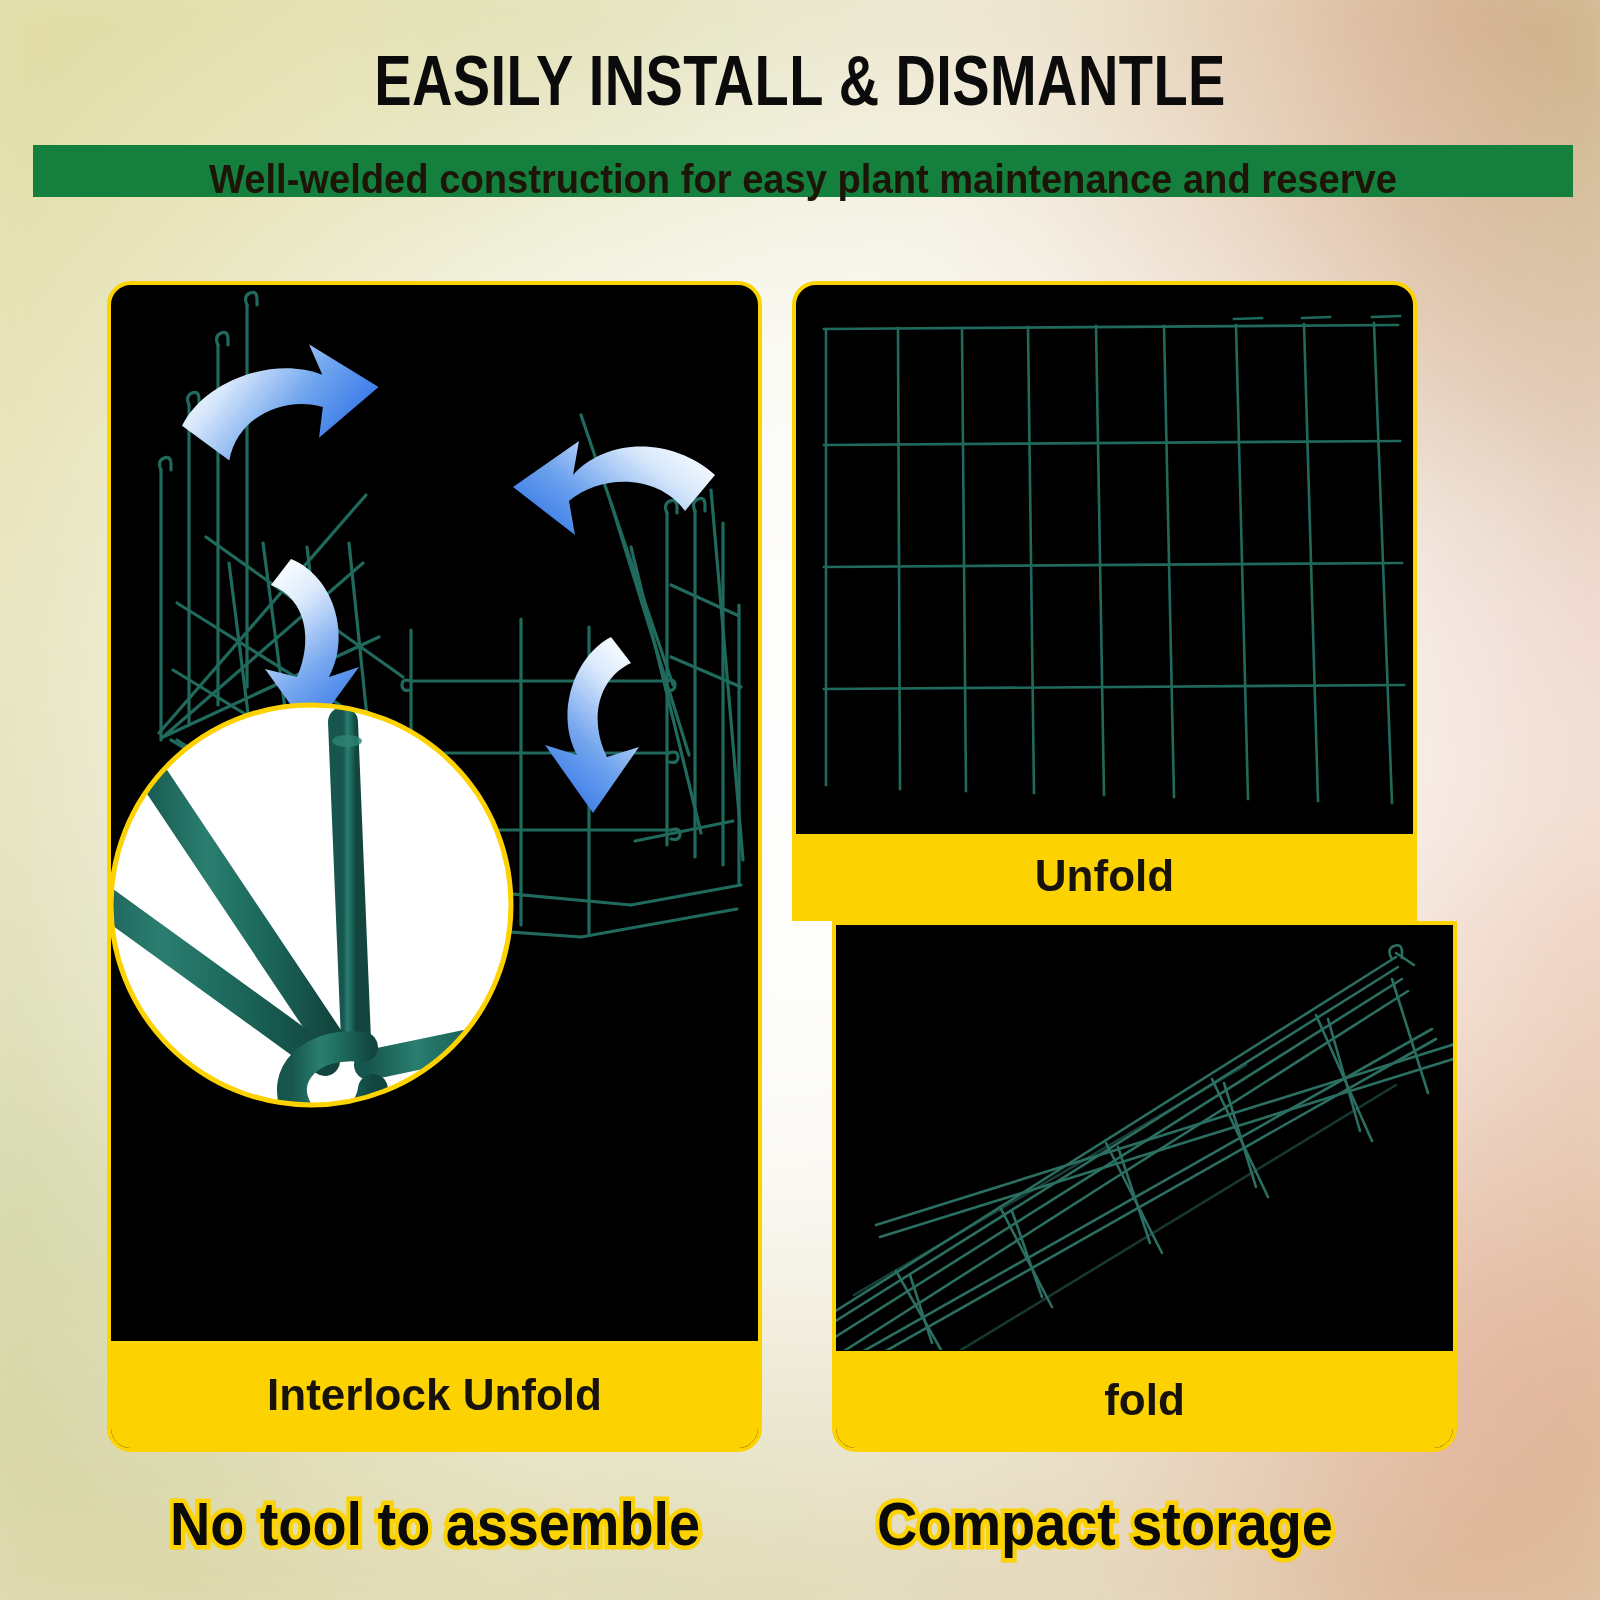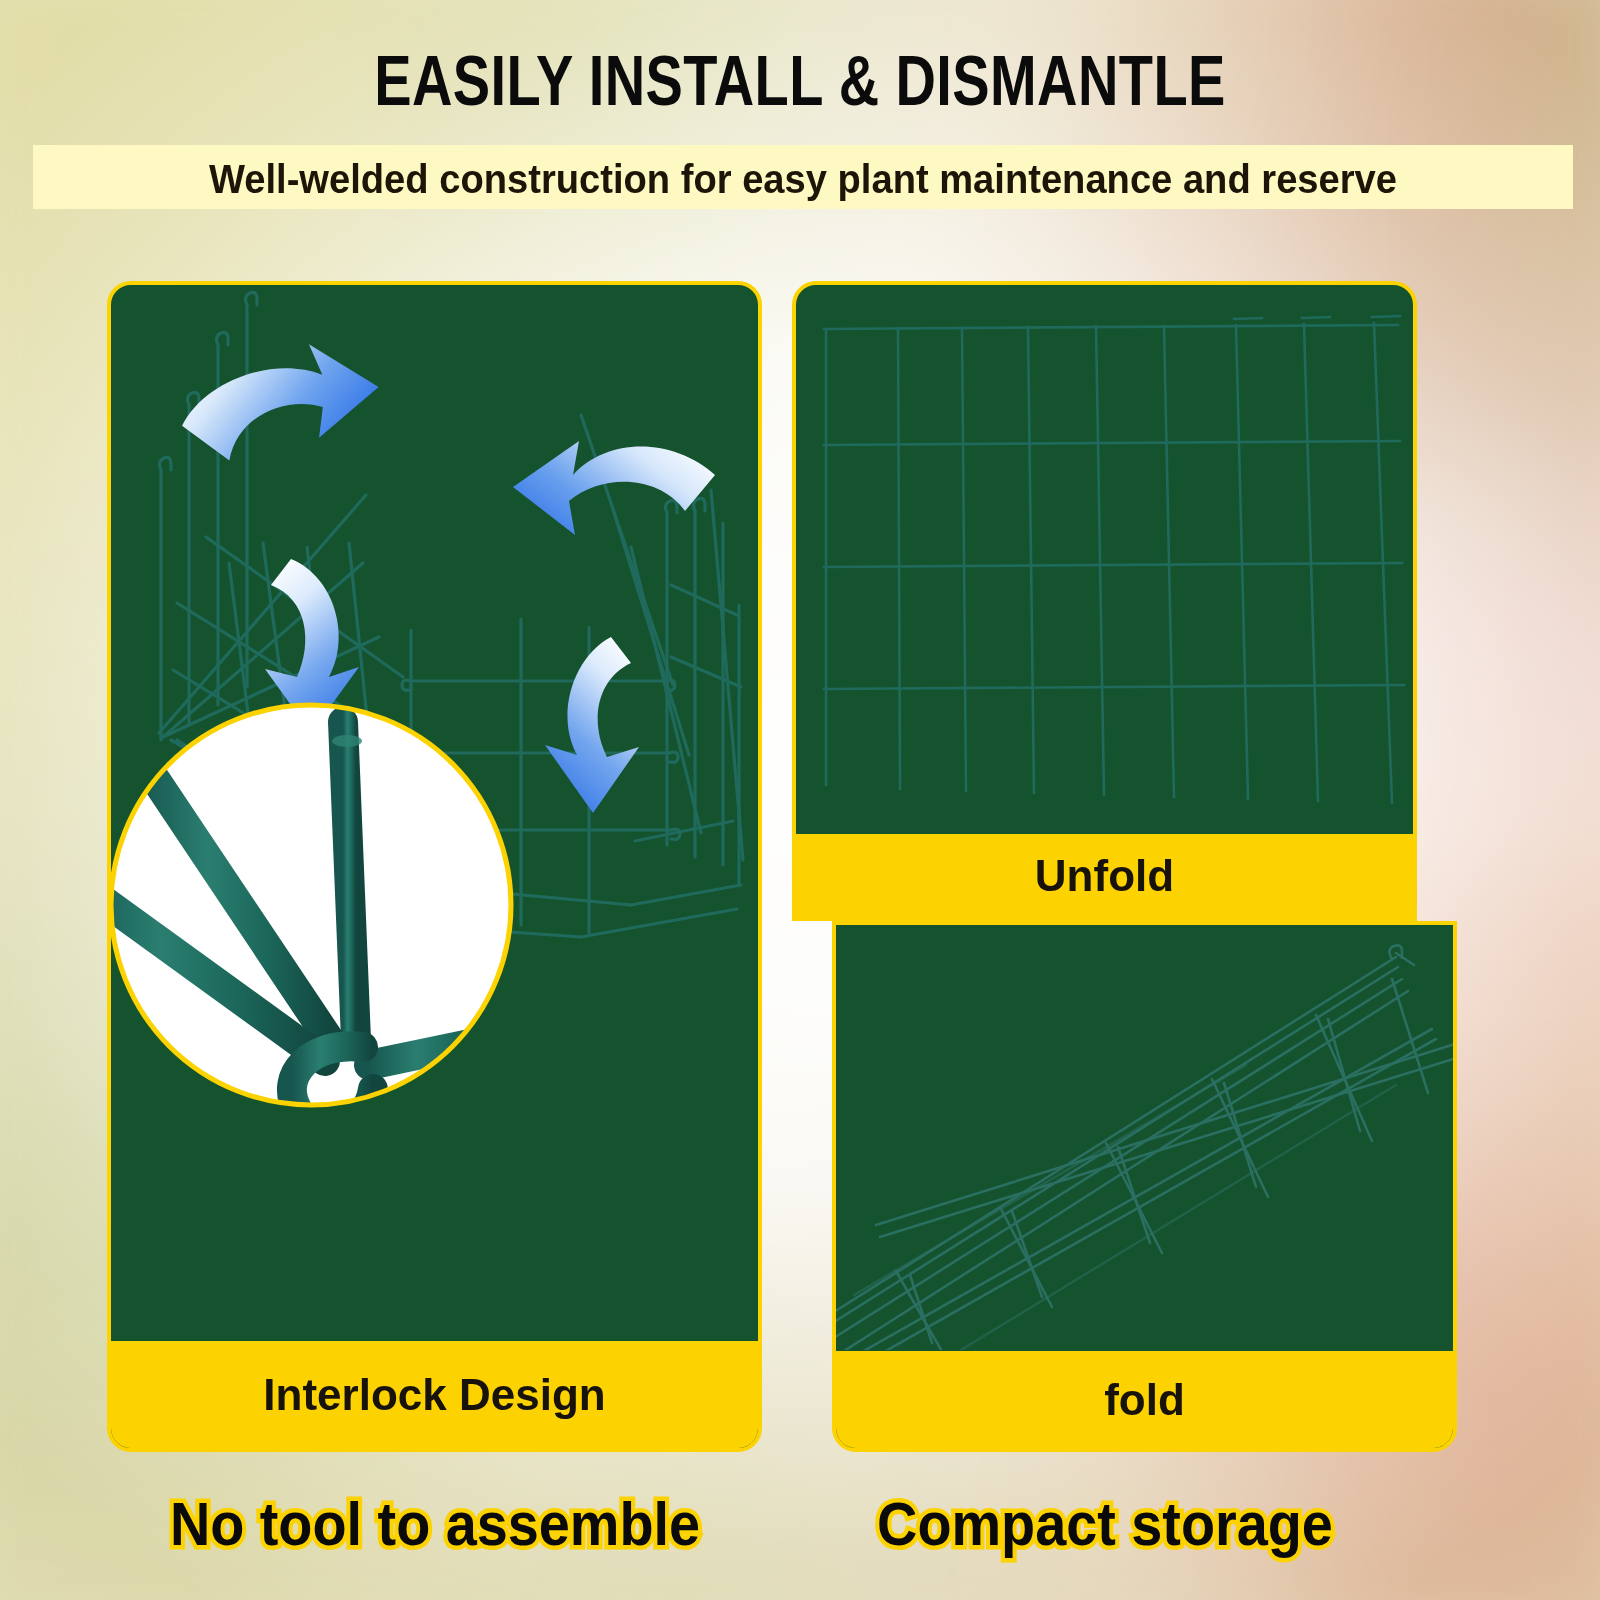--- a/index.html
+++ b/index.html
@@ -42,31 +42,31 @@
   #title{
     position:absolute;left:0;right:0;top:40px;height:82px;
     text-align:center;
     font-size:70px;line-height:82px;font-weight:700;
     letter-spacing:.5px;
     color:#0b0b0b;
     transform:scaleX(.80);
     white-space:nowrap;
   }
   #subbar{
-    position:absolute;left:33px;top:145px;width:1540px;height:64px;
-    background:#fef9c3;
+    position:absolute;left:33px;top:145px;width:1540px;height:52px;
+    background:#15803d;
   }
   #subbar .txt{
     display:block;width:100%;height:68px;line-height:68px;text-align:center;
     font-size:41px;font-weight:700;color:#1d1508;
     transform:scaleX(.93);white-space:nowrap;
   }
 
   
-  .panel{position:absolute;background:#14532d;border:4px solid #FCD200;box-sizing:border-box;}
+  .panel{position:absolute;background:#000000;border:4px solid #FCD200;box-sizing:border-box;}
   #panelLeft{left:107px;top:281px;width:655px;height:1171px;border-radius:24px;overflow:hidden;}
   #panelUnfold{left:792px;top:281px;width:625px;height:640px;border-radius:24px 24px 0 0;overflow:hidden;}
   #panelFold{left:832px;top:921px;width:625px;height:531px;border-radius:0 0 24px 24px;overflow:hidden;}
 
   .panel-art{position:absolute;left:0;right:0;top:0;overflow:hidden;}
   .panel-label{
     position:absolute;left:-1px;right:-1px;bottom:-1px;background:#FCD200;
     text-align:center;color:#17120a;font-weight:700;
   }
   #panelLeft .panel-art{bottom:108px;}
@@ -228,21 +228,21 @@
               <path d="M-40 592 L214 776"></path>
               <path d="M392 752 L258 780"></path>
             </g>
             <path d="M252 762 C200 756 168 790 186 824 C204 856 256 846 262 804" fill="none" stroke="url(#rod)" stroke-width="30" stroke-linecap="round"></path>
             <path d="M236 450 a15 6 0 1 0 .1 0" fill="#2e8474" opacity=".8"></path>
           </g>
           <circle cx="200" cy="620" r="200" fill="none" stroke="#FCD200" stroke-width="5"></circle>
         </g>
       </svg>
     </div>
-    <div class="panel-label">Interlock Design</div>
+    <div class="panel-label">Interlock Unfold</div>
   </div>
 
   <div class="panel" id="panelUnfold">
     <div class="panel-art">
       <svg viewBox="0 0 617 552" width="617" height="552">
         <g stroke="#1F6A5C" fill="none" stroke-width="2.6" stroke-linecap="square">
 
           <path d="M28 44 L602 40"></path>
           <path d="M28 160 L604 156"></path>
           <path d="M28 282 L606 278"></path>

